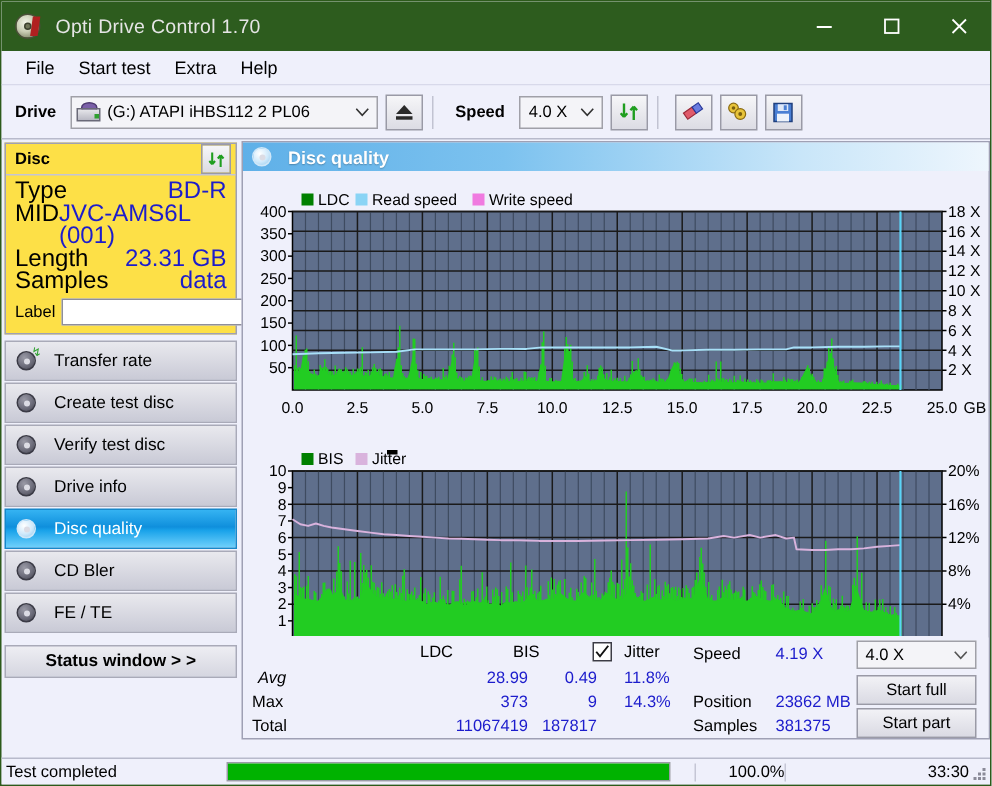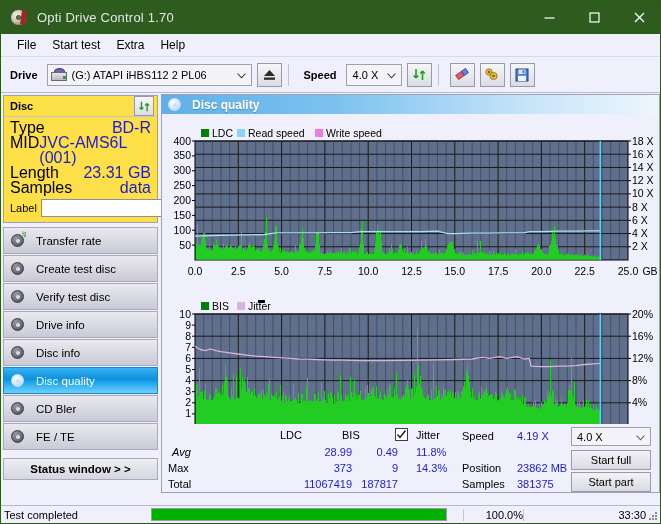--- a/index.html
+++ b/index.html
@@ -470,27 +470,20 @@
             <span class="dot"></span>
           </span>
         <span class="nlabel">Verify test disc</span>
       </div>
       <div class="navbtn">
         <span class="navico">
             <span class="ring"></span>
             <span class="dot"></span>
           </span>
         <span class="nlabel">Drive info</span>
-      </div>
-      <div class="navbtn">
-        <span class="navico">
-            <span class="ring"></span>
-            <span class="dot"></span>
-          </span>
-        <span class="nlabel">Disc info</span>
       </div>
       <div class="navbtn active">
         <span class="navico">
             <span class="ring w"></span>
             <span class="dot"></span>
           </span>
         <span class="nlabel">Disc quality</span>
       </div>
       <div class="navbtn">
         <span class="navico">

